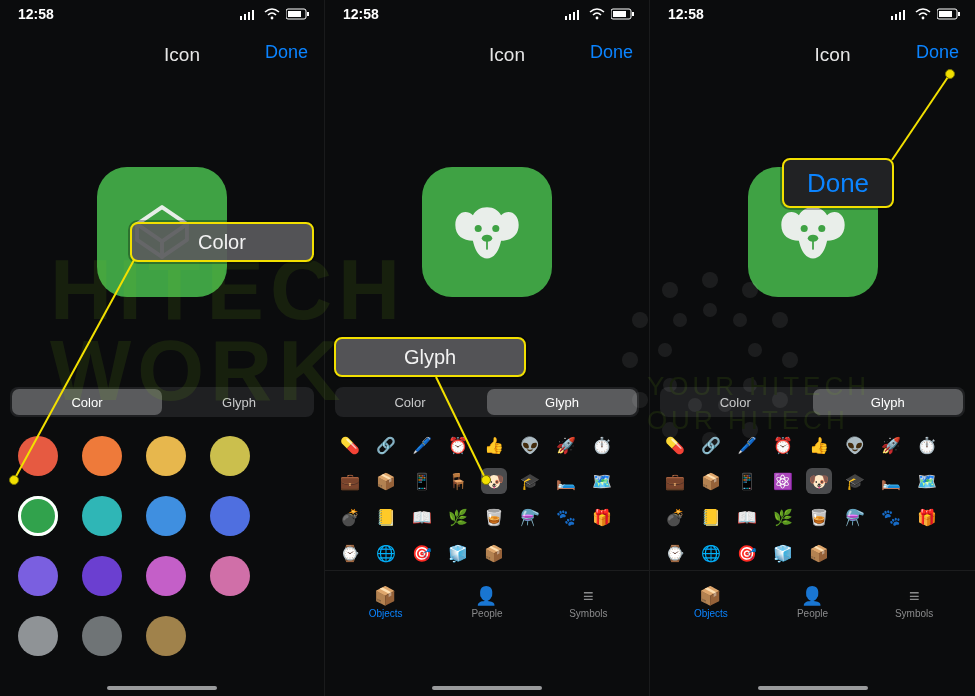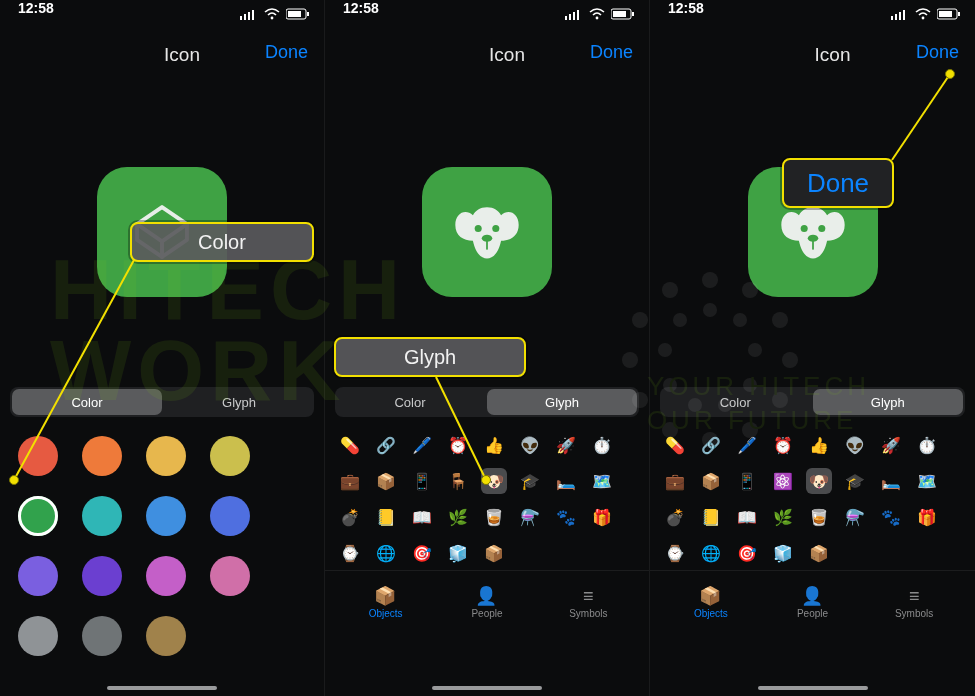--- a/index.html
+++ b/index.html
@@ -5,21 +5,21 @@
   * { box-sizing: border-box; margin: 0; padding: 0; }
   html, body { width: 975px; height: 696px; overflow: hidden; background: #000; font-family: -apple-system, "Helvetica Neue", Arial, sans-serif; }
   .stage { position: relative; width: 975px; height: 696px; background: #0b0c0d; }
 
   
   .pane { position: absolute; top: 0; width: 325px; height: 696px; background: #0b0c0d; border-right: 1px solid #1a1b1c; }
   .pane.p1 { left: 0; }
   .pane.p2 { left: 325px; }
   .pane.p3 { left: 650px; border-right: none; }
 
-  .status-bar { height: 28px; display: flex; justify-content: space-between; padding: 0 14px 0 18px; color: #fff; font-size: 14px; font-weight: 600; }
+  .status-bar { height: 28px; display: flex; align-items: center; justify-content: space-between; padding: 0 14px 0 18px; color: #fff; font-size: 14px; font-weight: 600; }
   .status-right { display: flex; align-items: center; gap: 6px; }
   .sig-icon, .wifi-icon, .batt-icon { display: inline-block; }
   .sig-icon svg, .wifi-icon svg, .batt-icon svg { display: block; }
 
   .nav-bar { height: 54px; display: flex; align-items: center; justify-content: center; position: relative; padding-left: 40px; }
   .nav-title { color: #e6e6e6; font-size: 19px; font-weight: 400; }
   .nav-done { position: absolute; right: 16px; top: 14px; color: #0b84ff; font-size: 18px; font-weight: 500; cursor: pointer; }
 
   .preview-area { height: 300px; display: flex; align-items: center; justify-content: center; position: relative; }
   .app-icon { width: 130px; height: 130px; border-radius: 30px; background: #3fa244; display: flex; align-items: center; justify-content: center; }
@@ -359,21 +359,21 @@
                 <circle cx="-40" cy="25" r="7"></circle>
                 <circle cx="-45" cy="-10" r="7"></circle>
                 <circle cx="-30" cy="-40" r="7"></circle>
               </g>
             </g>
           </g>
         </svg>
     </div>
     <div class="wm-title"><span>HITECH</span></div>
     <div class="wm-title" style="margin-top:-18px"><span>WORK</span></div>
-    <div class="wm-sub"><span>YOUR HITECH</span><br><span>OUR FUTURE</span></div>
+    <div class="wm-sub"><span>YOUR HITECH</span><br><span>OUR HITECH</span></div>
   </div>
 
   <div class="callout" style="left:130px; top:222px; width:184px; height:40px;">
       <span>Color</span>
     </div>
   <svg class="arrow" style="left:0;top:0" width="340" height="520">
       <line x1="134" y1="260" x2="14" y2="480" stroke="#f2e000" stroke-width="2"></line>
     </svg>
   <div class="dot" style="left:9px; top:475px;"></div>
 

